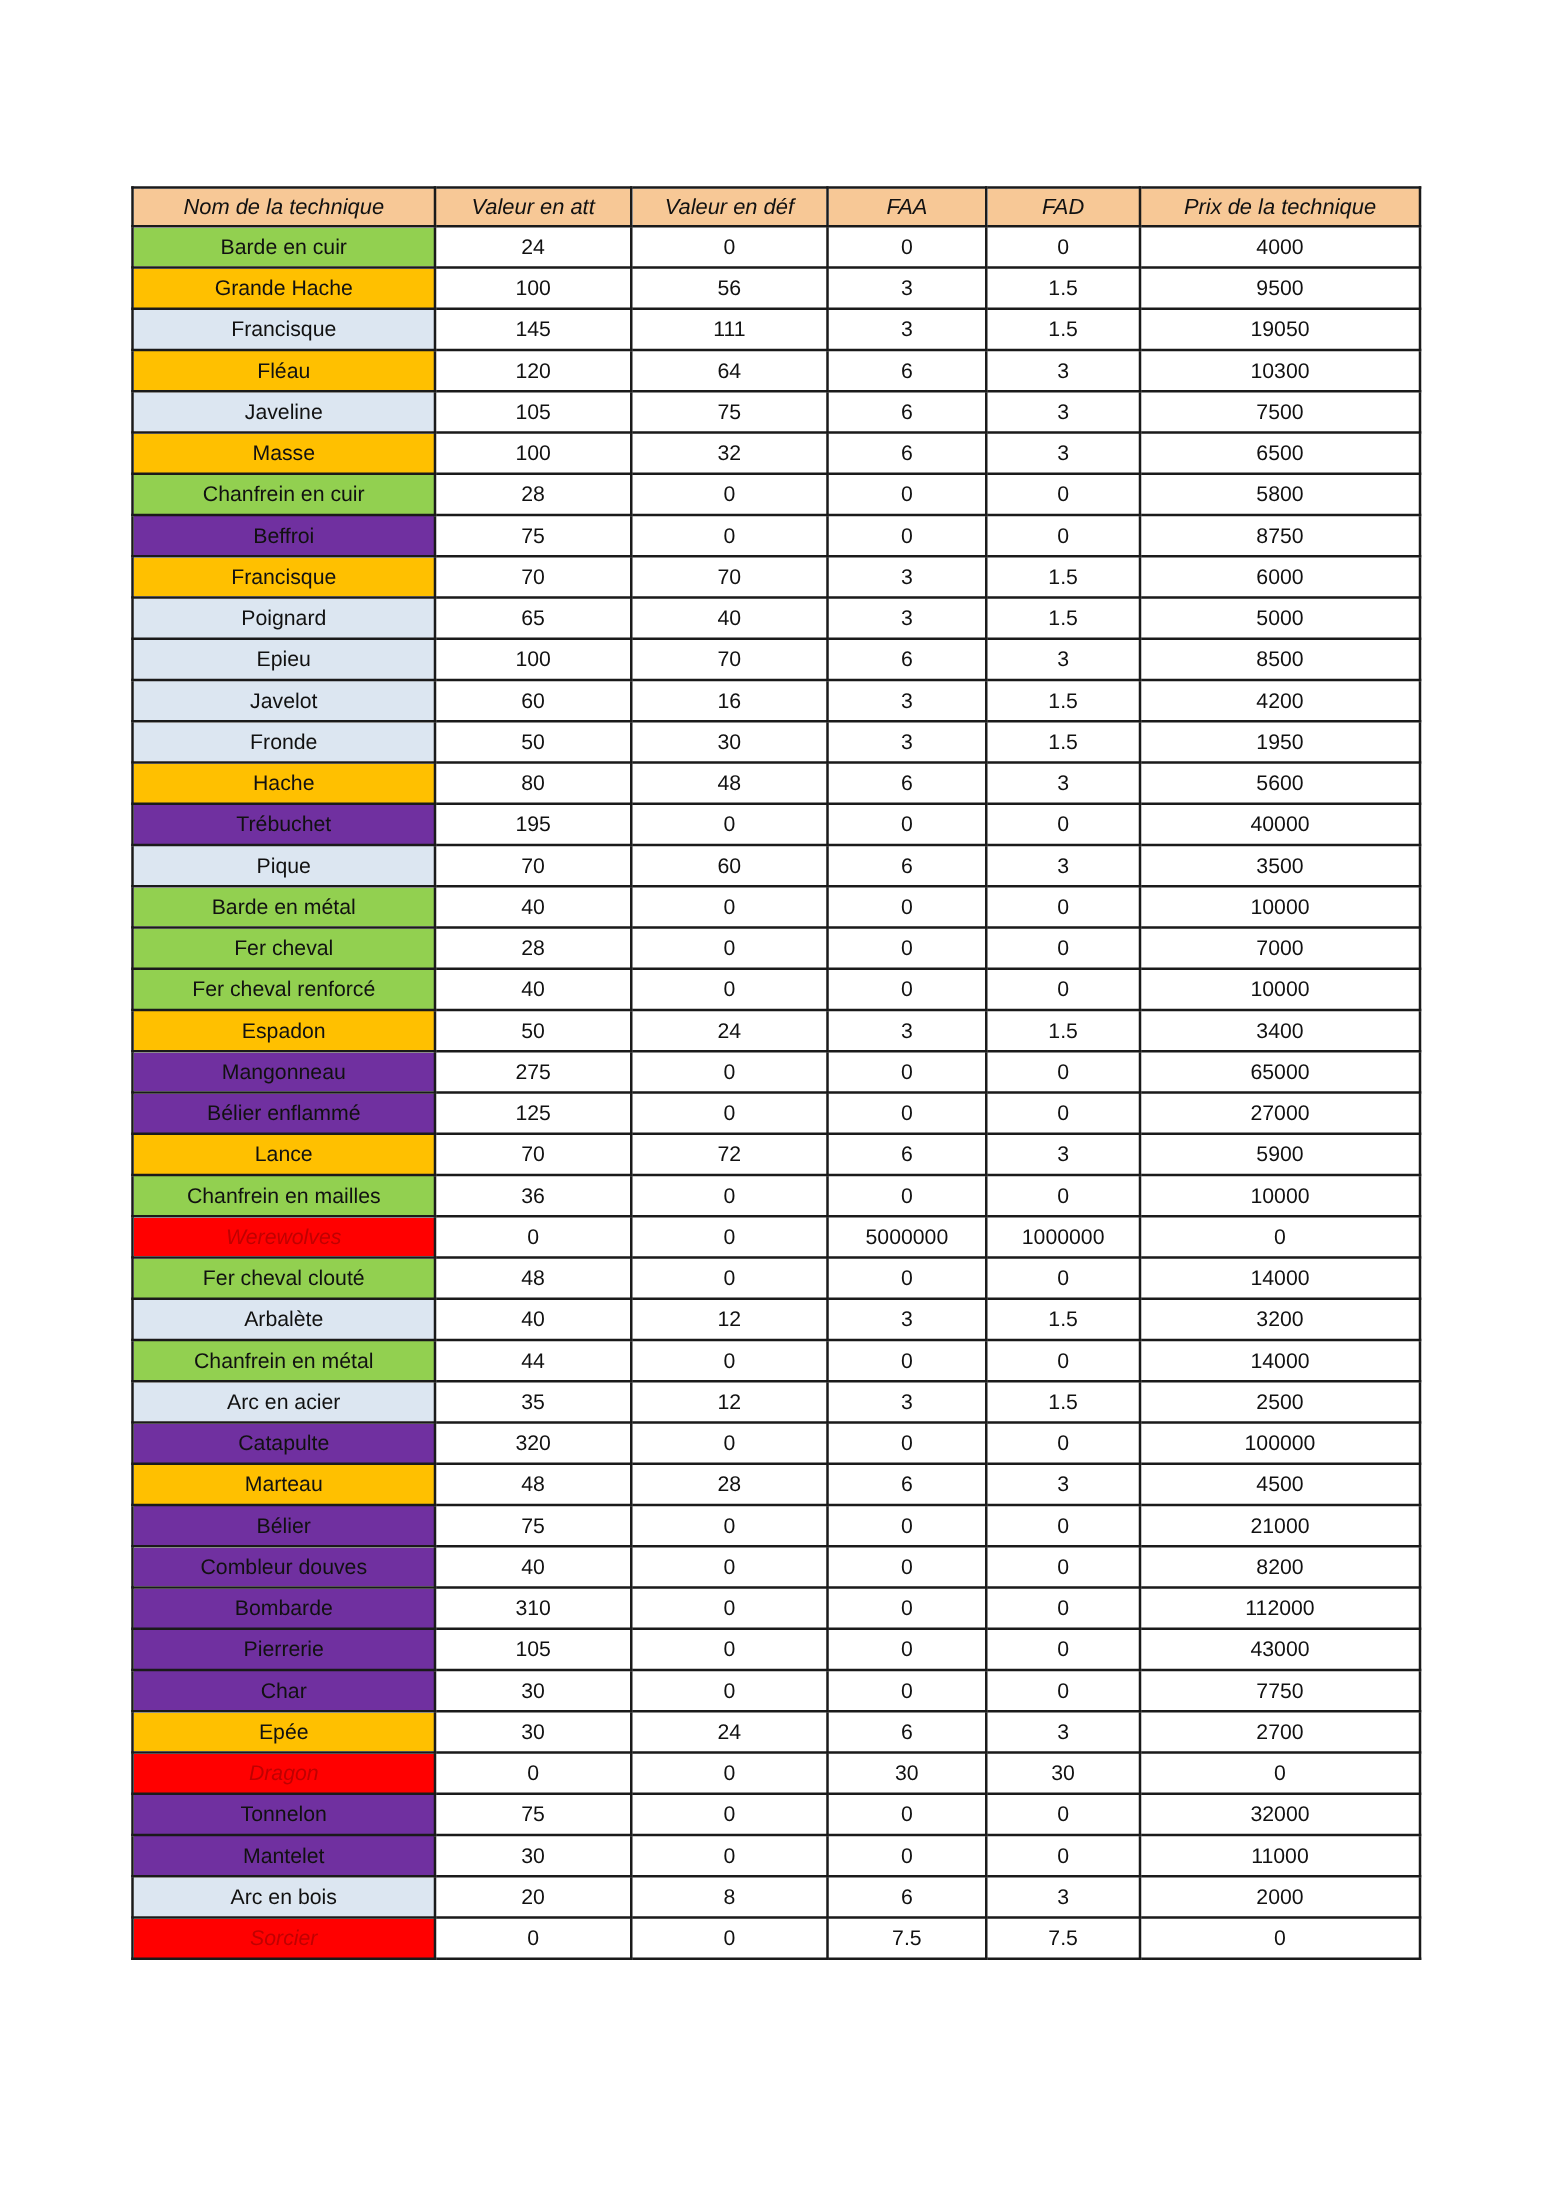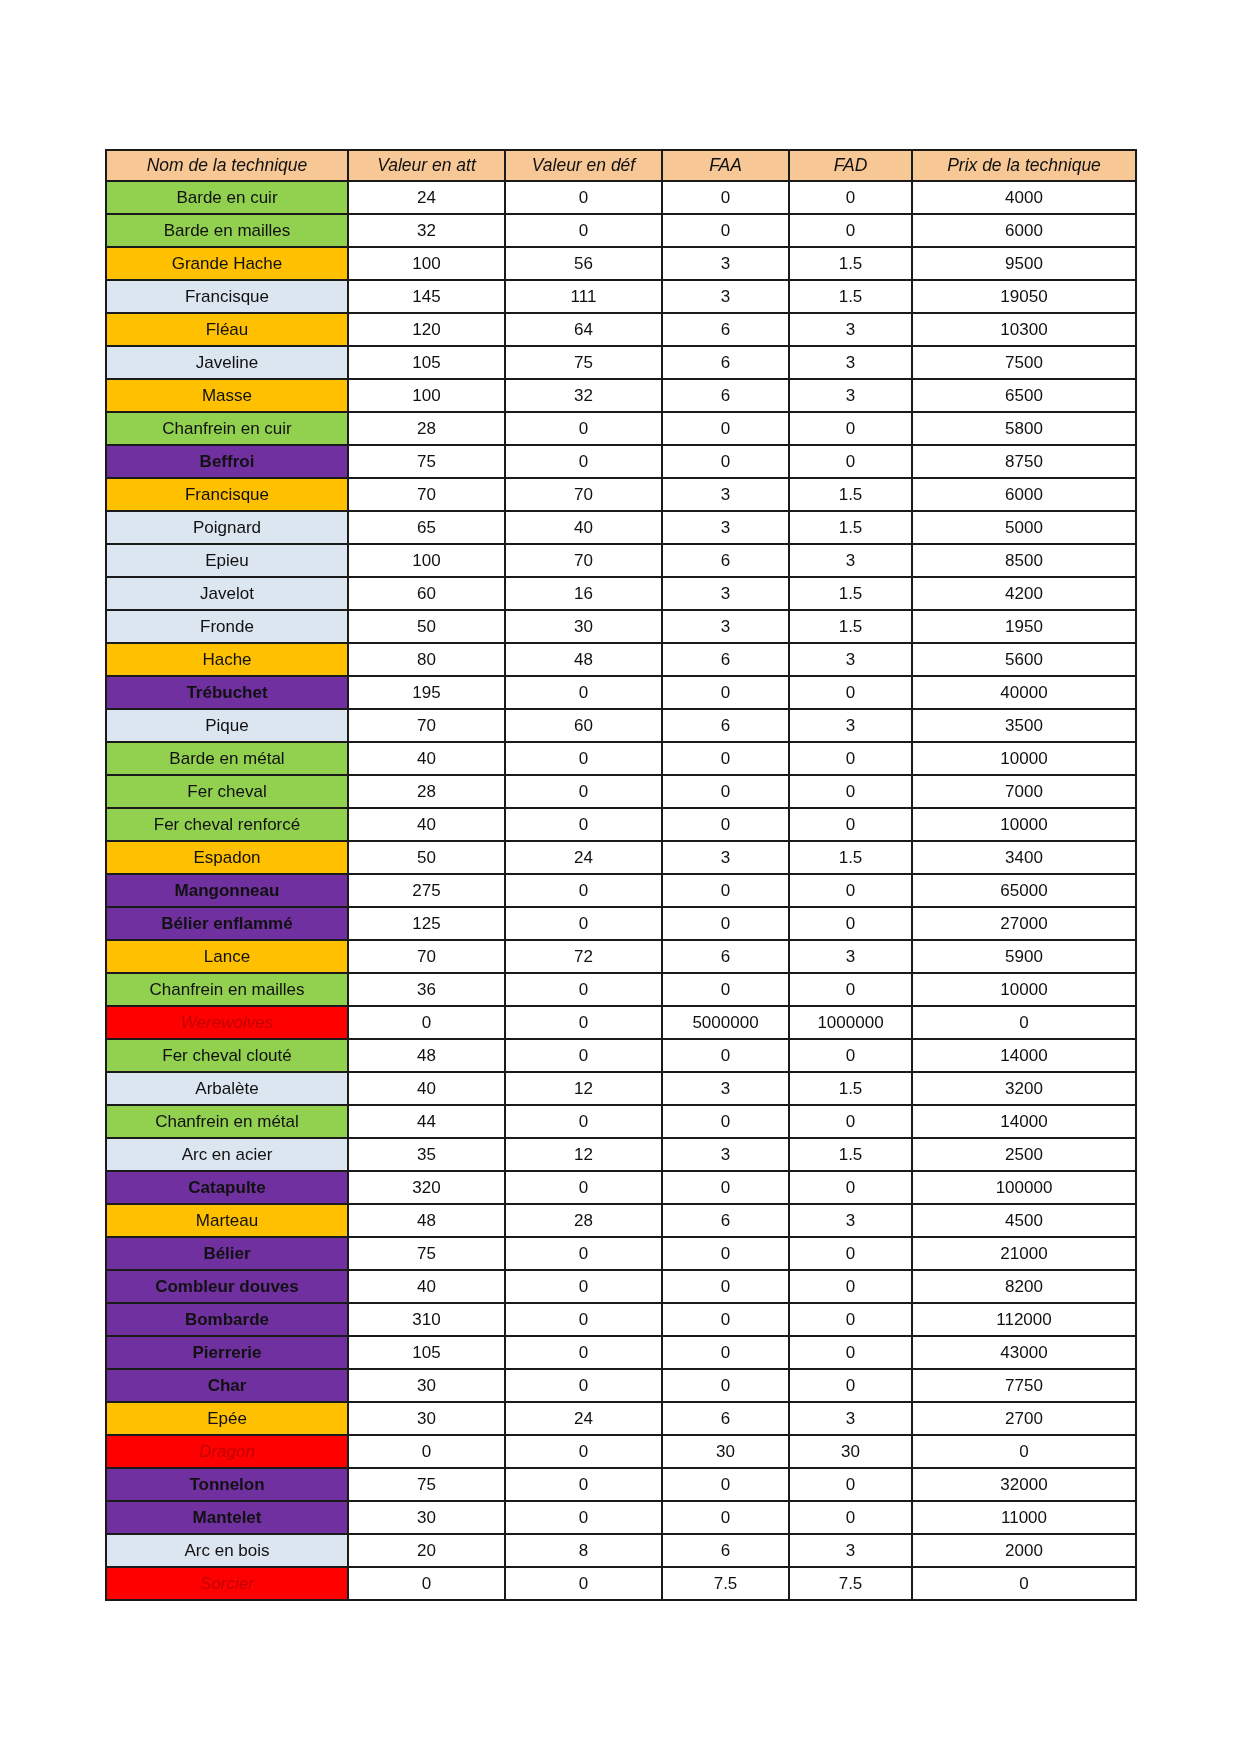--- a/index.html
+++ b/index.html
@@ -40,21 +40,21 @@
     height:29px;
     font-size:17.5px;
   }
   table.tech tbody td{
     height:31px;
     background:#ffffff;
   }
   td.c-green { background:var(--green,#92d050) !important; }
   td.c-gold  { background:var(--gold,#ffc000)  !important; }
   td.c-blue  { background:var(--blue,#dce6f1)  !important; }
-  td.c-purple{ background:var(--purple,#7030a0)!important;font-weight:bold; }
+  td.c-purple{ background:var(--purple,#7030a0)!important; }
   td.c-red   { background:var(--red,#ff0000)   !important; color:var(--red_text,#c00000) !important;font-style:italic; }
 </style>
 </head>
 <body>
 
 <div class="page">
   <table class="tech">
     <colgroup>
       <col style="width:242px">
       <col style="width:157px">
@@ -76,28 +76,20 @@
     <tbody id="tech-tbody">
         <tr>
           <td class="c-green">Barde en cuir</td>
           <td>24</td>
           <td>0</td>
           <td>0</td>
           <td>0</td>
           <td>4000</td>
         </tr>
         <tr>
-          <td class="c-green">Barde en mailles</td>
-          <td>32</td>
-          <td>0</td>
-          <td>0</td>
-          <td>0</td>
-          <td>6000</td>
-        </tr>
-        <tr>
           <td class="c-gold">Grande Hache</td>
           <td>100</td>
           <td>56</td>
           <td>3</td>
           <td>1.5</td>
           <td>9500</td>
         </tr>
         <tr>
           <td class="c-blue">Francisque</td>
           <td>145</td>

